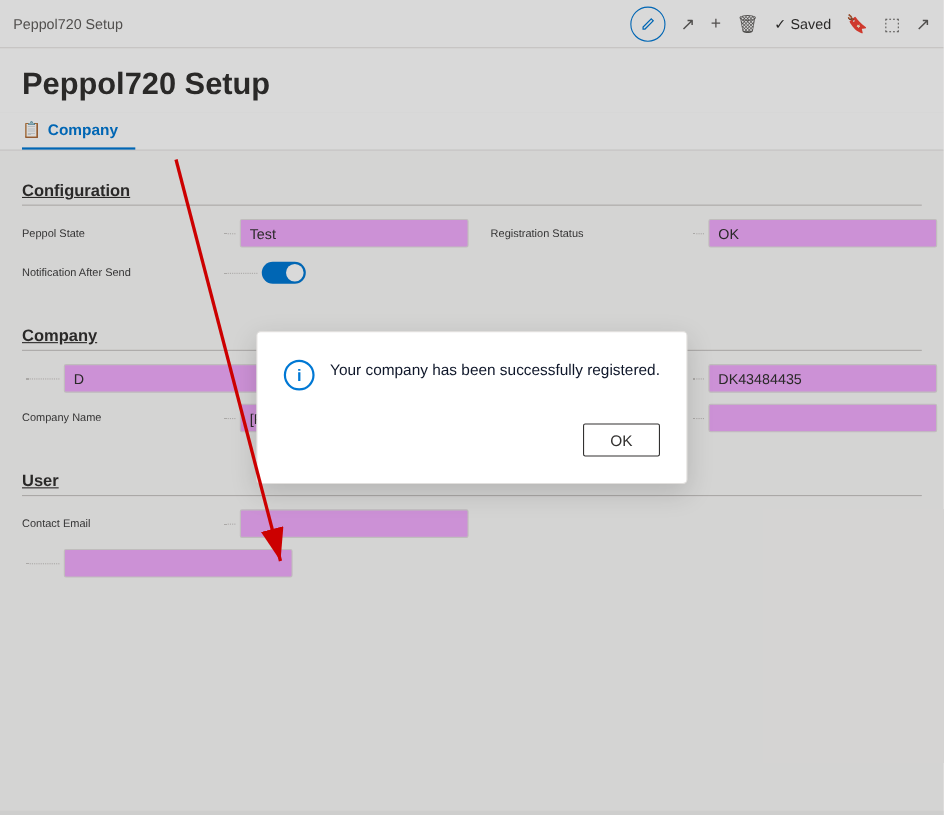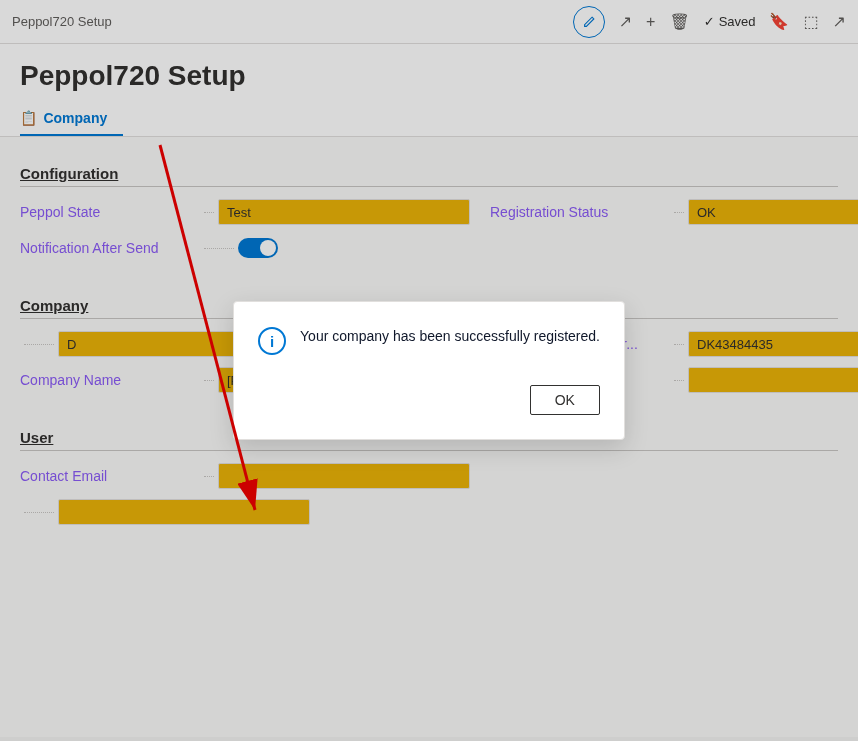--- a/index.html
+++ b/index.html
@@ -118,36 +118,36 @@
 
     
     .field-row {
       display: flex;
       align-items: center;
       margin-bottom: 6px;
       min-height: 30px;
     }
     .field-label {
       width: 180px;
-      color: #8b5cf6;
-      font-size: 14px;
+      color: #404040;
+      font-size: 10px;
       display: flex;
       align-items: center;
       gap: 2px;
     }
     .field-dots {
       flex: 1;
       border-bottom: 1px dotted #c8c6c4;
       margin: 0 4px;
       min-width: 10px;
       max-width: 30px;
     }
     .field-value {
-      width: 252px;
-      background: #eab308;
+      width: 208px;
+      background: #f0abfc;
       border: 1px solid #e1dfdd;
       padding: 3px 8px;
       font-size: 13px;
       color: #323130;
       border-radius: 2px;
       min-height: 26px;
       display: flex;
       align-items: center;
     }
 

